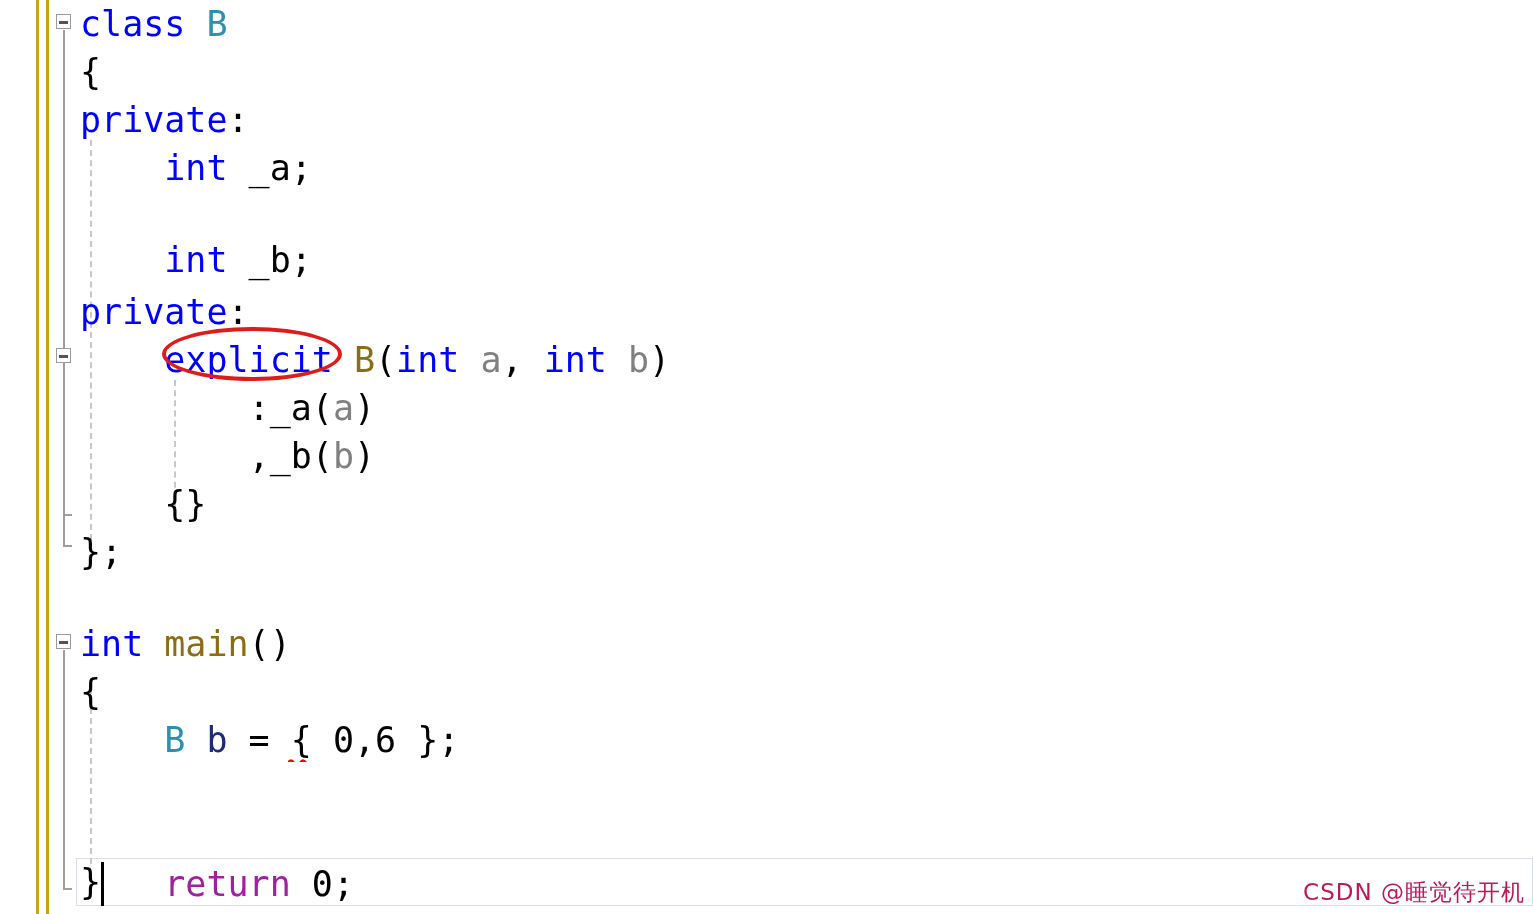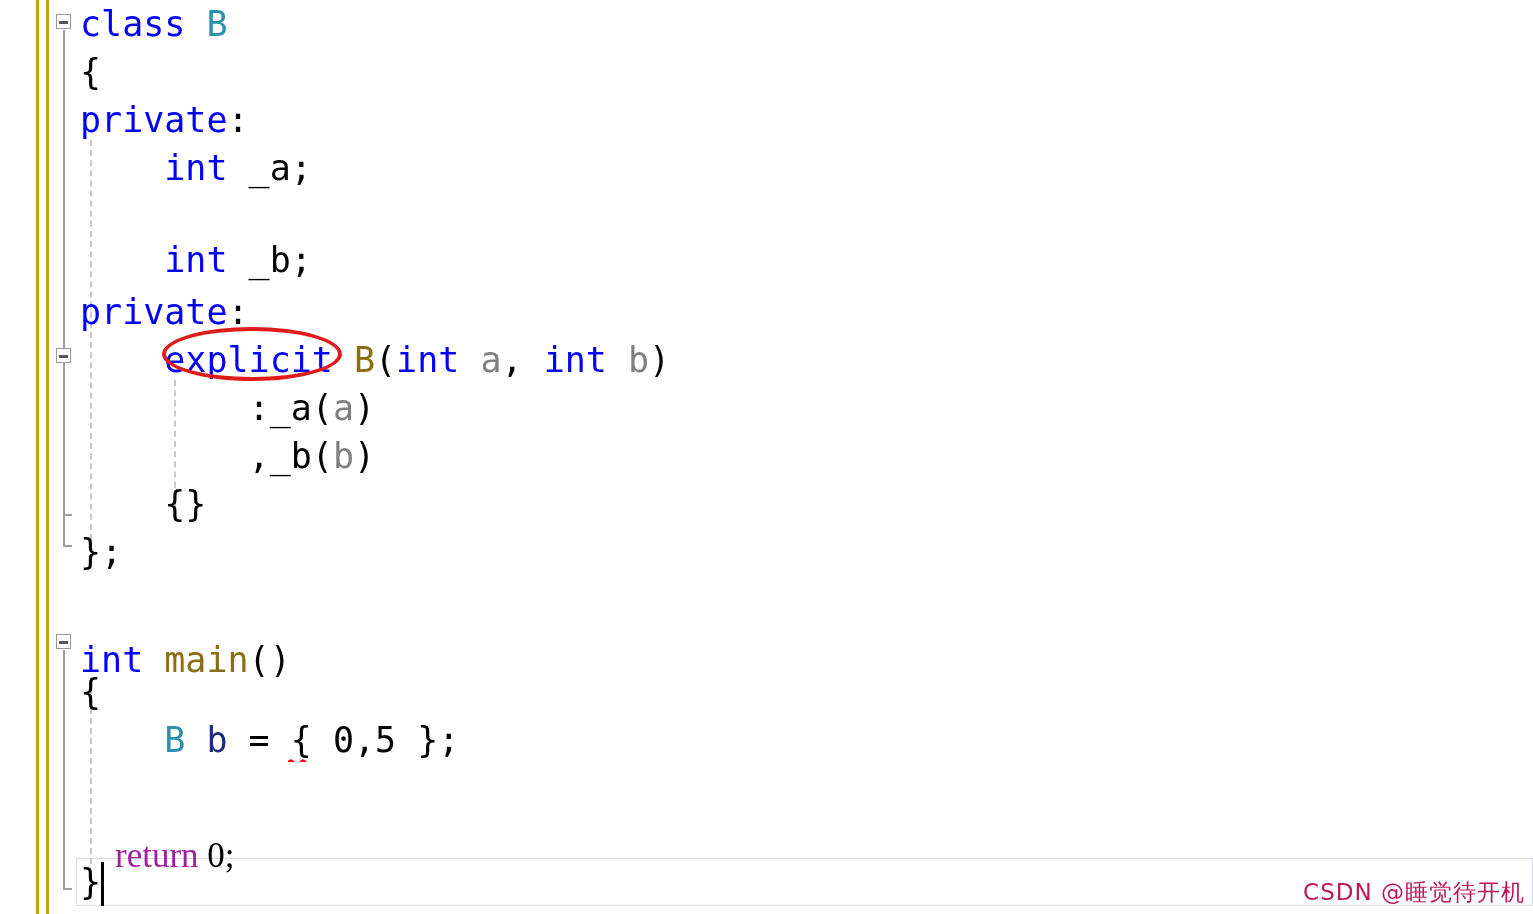--- a/index.html
+++ b/index.html
@@ -183,25 +183,25 @@
       <div class="line" style="top: 144px;"><span class="tok-plain">    </span><span class="tok-kw">int</span><span class="tok-plain"> _a;</span></div>
       <div class="line" style="top: 192px; margin-top: 44px;"><span class="tok-plain">    </span><span class="tok-kw">int</span><span class="tok-plain"> _b;</span></div>
       <div class="line" style="top: 240px;"></div>
       <div class="line" style="top: 288px;"><span class="tok-kw">private</span><span class="tok-plain">:</span></div>
       <div class="line" style="top: 336px;"><span class="tok-plain">    </span><span class="tok-kw">explicit</span><span class="tok-plain"> </span><span class="tok-fn">B</span><span class="tok-plain">(</span><span class="tok-kw">int</span><span class="tok-plain"> </span><span class="tok-param">a</span><span class="tok-plain">, </span><span class="tok-kw">int</span><span class="tok-plain"> </span><span class="tok-param">b</span><span class="tok-plain">)</span></div>
       <div class="line" style="top: 432px;"><span class="tok-plain">        ,_b(</span><span class="tok-param">b</span><span class="tok-plain">)</span></div>
       <div class="line" style="top: 384px;"><span class="tok-plain">        :_a(</span><span class="tok-param">a</span><span class="tok-plain">)</span></div>
       <div class="line" style="top: 480px;"><span class="tok-plain">    {}</span></div>
       <div class="line" style="top: 528px;"><span class="tok-plain">};</span></div>
       <div class="line" style="top: 576px;"></div>
-      <div class="line" style="top: 636px;"><span class="tok-kw">int</span><span class="tok-plain"> </span><span class="tok-fn">main</span><span class="tok-plain">()</span></div>
+      <div class="line" style="top: 620px;"><span class="tok-kw">int</span><span class="tok-plain"> </span><span class="tok-fn">main</span><span class="tok-plain">()</span></div>
       <div class="line" style="top: 668px;"><span class="tok-plain">{</span></div>
-      <div class="line" style="top: 716px;"><span class="tok-plain">    </span><span class="tok-type">B</span><span class="tok-plain"> </span><span class="tok-var">b</span><span class="tok-plain"> = { 0,5 };</span></div>
+      <div class="line" style="top: 716px;"><span class="tok-plain">    </span><span class="tok-type">B</span><span class="tok-plain"> </span><span class="tok-var">b</span><span class="tok-plain"> = { 0,6 };</span></div>
       <div class="line" style="top: 764px;"></div>
-      <div class="line" style="top: 832px; font-family: Liberation Serif, serif;"><span class="tok-plain">    </span><span class="tok-ctrl">return</span><span class="tok-plain"> 0;</span></div>
+      <div class="line" style="top: 860px;"><span class="tok-plain">    </span><span class="tok-ctrl">return</span><span class="tok-plain"> 0;</span></div>
       <div class="line" style="top: 858px;"><span class="tok-plain">}</span></div>
     </div>
 
   <div id="text-caret" class="caret" style="left: 101px; top: 862px; height: 44px;"></div>
 
   <div id="error-squiggle" class="squiggle" style="left: 288px; top: 752px; width: 24px;"><svg width="24" height="10" viewBox="0 0 24 10" preserveAspectRatio="none">
         <path d="M0 6 Q3 1 6 6 T12 6 T18 6 T24 6" fill="none" stroke="#FF0000" stroke-width="2.5"></path>
       </svg></div>
 
   <div id="annot" class="annot-ellipse" style="left: 162px; top: 327px; width: 180px; height: 54px; border-color: rgb(224, 27, 27); border-width: 4px;"></div>

